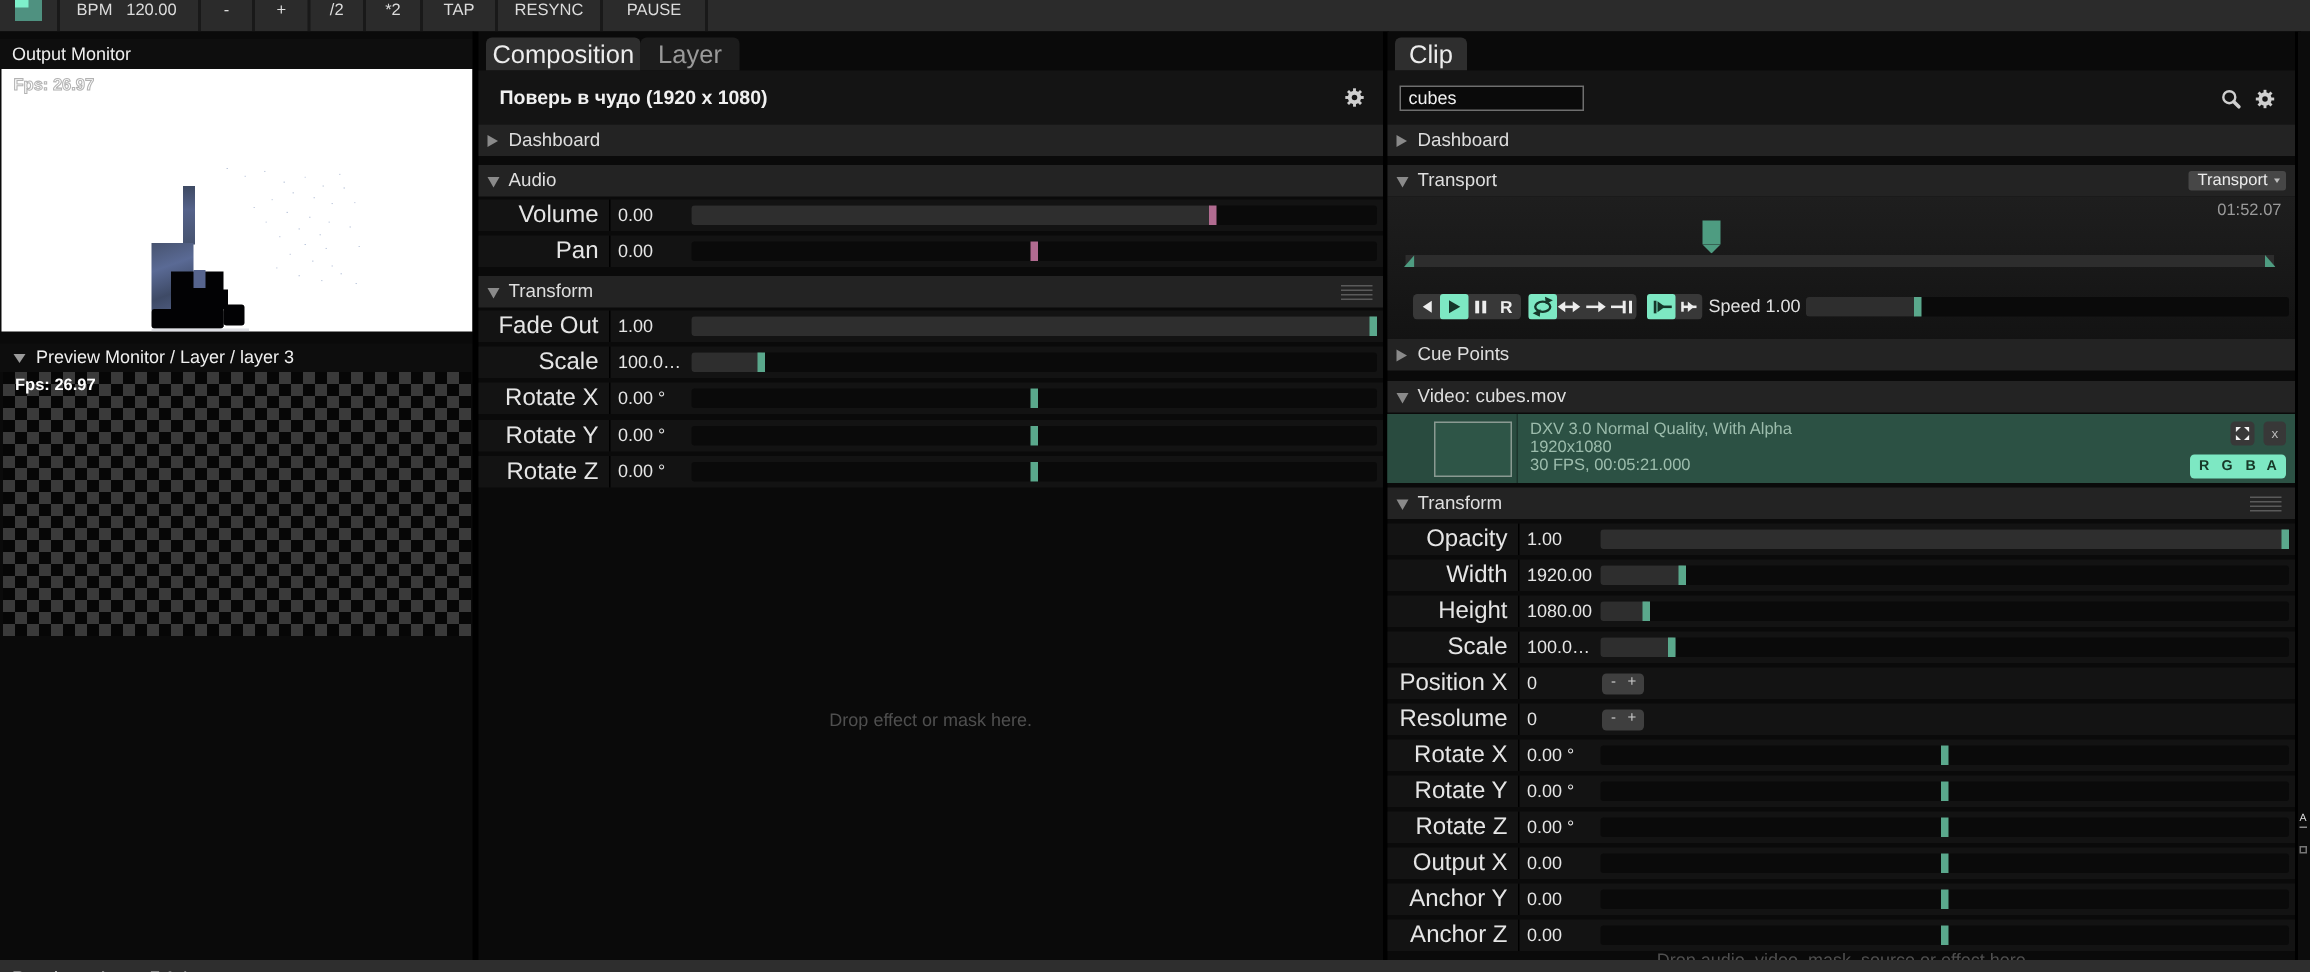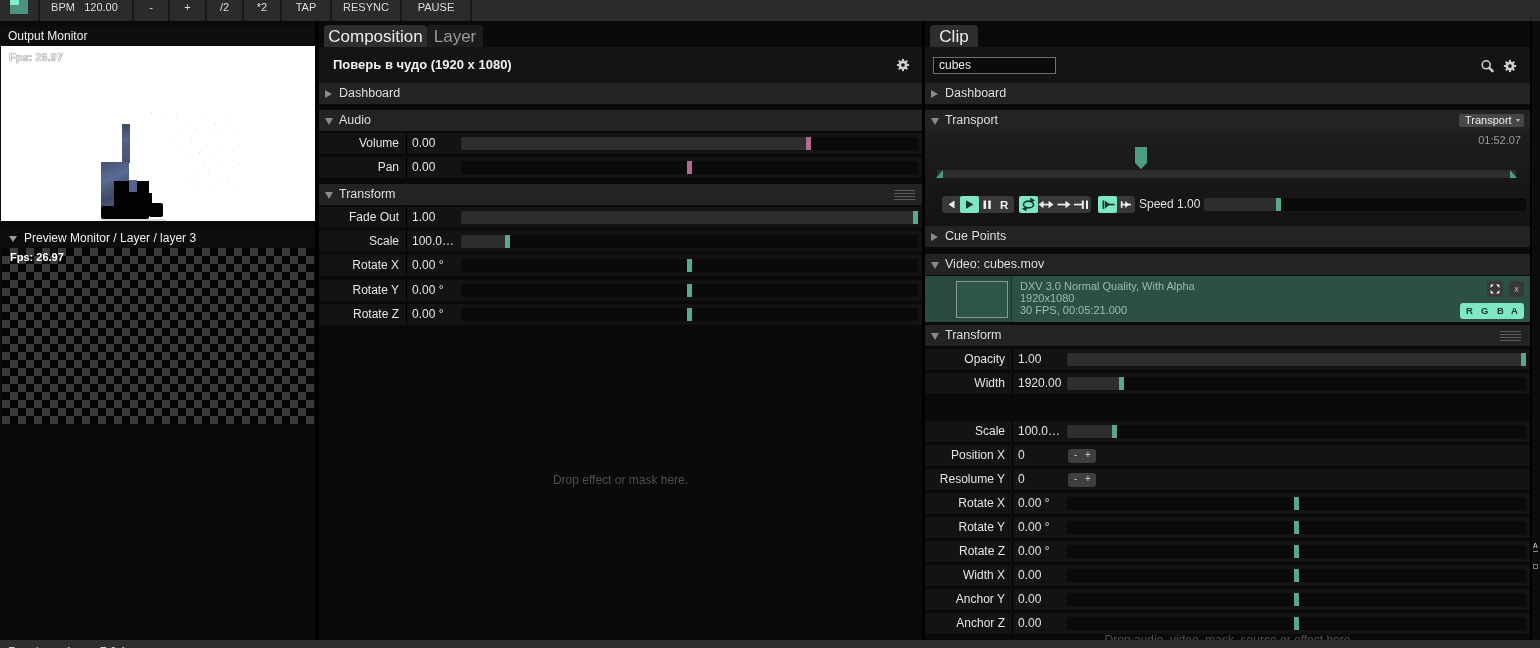--- a/index.html
+++ b/index.html
@@ -10,21 +10,21 @@
 #topbar .sep{position:absolute;top:0;width:2px;height:21px;background:#191919}
 #topbar .t{position:absolute;top:0;height:21px;line-height:15px;font-size:11px;color:#dcdcdc;text-align:center}
 
 .vdiv{position:absolute;top:21px;bottom:8px;width:4px;background:#000}
 .hdrrow{position:absolute;height:21px;background:#232323;line-height:21px;font-size:12.5px;color:#dedede}
 .hdrrow .tri{position:absolute;left:6px;top:7px;width:0;height:0}
 .tri-r{border-left:7px solid #8a8a8a;border-top:4.5px solid transparent;border-bottom:4.5px solid transparent}
 .tri-d{border-top:7px solid #8a8a8a;border-left:4.5px solid transparent;border-right:4.5px solid transparent;margin-top:1px}
 .hdrrow .txt{position:absolute;left:20px;top:0}
 .prow{position:absolute;height:21px;background:#131313}
-.prow .lbl{position:absolute;left:0;top:0;width:80px;height:21px;line-height:21px;font-size:12px;color:#e5e5e5;text-align:right}
+.prow .lbl{position:absolute;left:0;top:0;width:80px;height:21px;line-height:21px;font-size:16px;color:#e5e5e5;text-align:right}
 .prow .val{position:absolute;left:93px;top:0;height:21px;line-height:21px;font-size:12px;color:#e5e5e5;white-space:pre}
 .prow .cdiv{position:absolute;left:87px;top:0;width:1px;height:21px;background:#000}
 .trk{position:absolute;left:142px;top:4px;height:13px;background:#0a0a0a;border-radius:2px}
 .fill{position:absolute;left:0;top:0;height:13px;background:#2e2e2e;border-radius:2px}
 .mk{position:absolute;top:0;width:5px;height:13px}
 .mkg{background:#5aa88c}
 .mkp{background:#b16b90}
 .burger{position:absolute;width:21px}
 .burger div{height:1px;background:#5a5a5a;margin-bottom:2px}
 
@@ -82,21 +82,21 @@
   </div>
 
   <div class="abs" style="left:2px;top:227px;width:312px;height:176px;background:#060606;background-image:conic-gradient(#3a3a3a 90deg,#060606 90deg 180deg,#3a3a3a 180deg 270deg,#060606 270deg);background-size:16px 16px">
     <div class="abs" style="left:8px;top:3px;font-size:11px;font-weight:bold;color:#fff">Fps: 26.97</div>
   </div>
 </div>
 <div class="vdiv" style="left:315px"></div>
 
 <div id="midpanel" class="abs" style="left:319px;top:21px;width:603px;height:619px;background:#0a0a0a">
   <div class="tab on" style="left:5px;width:103px">Composition</div>
-  <div class="tab off" style="left:108px;width:56px">Layer</div>
+  <div class="tab off" style="left:108px;width:66px">Layer</div>
   <div class="abs" style="left:0;top:26px;width:603px;height:36px;background:#141414">
     <div class="abs" style="left:14px;top:0;height:36px;line-height:36px;font-weight:bold;font-size:13px;color:#f0f0f0">Поверь в чудо (1920 x 1080)</div>
     <svg class="abs" style="left:577px;top:11px" width="14" height="14" viewBox="0 0 16 16">
         <g fill="#cfcfcf">
           <rect x="6.9" y="1" width="2.2" height="14"></rect>
           <rect x="6.9" y="1" width="2.2" height="14" transform="rotate(45 8 8)"></rect>
           <rect x="6.9" y="1" width="2.2" height="14" transform="rotate(90 8 8)"></rect>
           <rect x="6.9" y="1" width="2.2" height="14" transform="rotate(135 8 8)"></rect>
           <circle cx="8" cy="8" r="5.1"></circle>
         </g>
@@ -310,20 +310,29 @@
     </div>
   <div class="prow" style="left:0;top:352px;width:605px">
       <div class="lbl">Width</div>
       <div class="cdiv"></div>
       <div class="val">1920.00</div>
     <div class="trk" style="width:459px">
         <div class="fill" style="width:57px"></div>
         <div class="mk mkg" style="left:52px"></div>
       </div>
     </div>
+  <div class="prow" style="left:0;top:376px;width:605px">
+      <div class="lbl">Height</div>
+      <div class="cdiv"></div>
+      <div class="val">1080.00</div>
+    <div class="trk" style="width:459px">
+        <div class="fill" style="width:33px"></div>
+        <div class="mk mkg" style="left:28px"></div>
+      </div>
+    </div>
   <div class="prow" style="left:0;top:400px;width:605px">
       <div class="lbl">Scale</div>
       <div class="cdiv"></div>
       <div class="val">100.0…</div>
     <div class="trk" style="width:459px">
         <div class="fill" style="width:50px"></div>
         <div class="mk mkg" style="left:45px"></div>
       </div>
     </div>
   <div class="prow" style="left:0;top:424px;width:605px">
@@ -362,21 +371,21 @@
     </div>
   <div class="prow" style="left:0;top:520px;width:605px">
       <div class="lbl">Rotate Z</div>
       <div class="cdiv"></div>
       <div class="val">0.00 °</div>
     <div class="trk" style="width:459px">
         <div class="mk mkg" style="left:227px"></div>
       </div>
     </div>
   <div class="prow" style="left:0;top:544px;width:605px">
-      <div class="lbl">Width X</div>
+      <div class="lbl">Output X</div>
       <div class="cdiv"></div>
       <div class="val">0.00</div>
     <div class="trk" style="width:459px">
         <div class="mk mkg" style="left:227px"></div>
       </div>
     </div>
   <div class="prow" style="left:0;top:568px;width:605px">
       <div class="lbl">Anchor Y</div>
       <div class="cdiv"></div>
       <div class="val">0.00</div>

